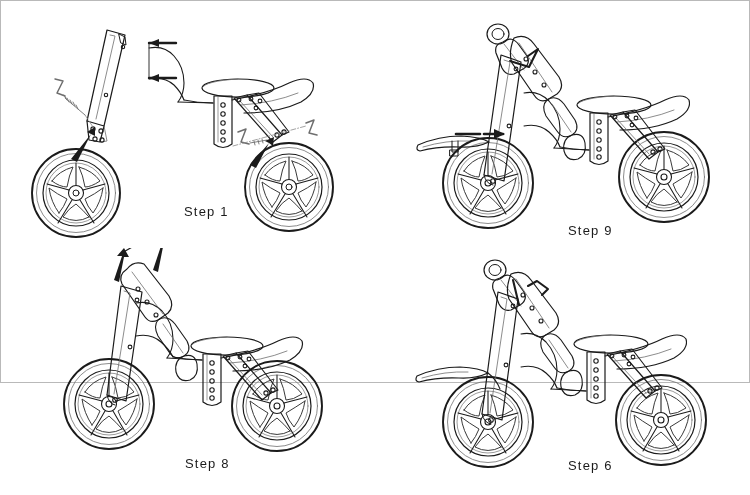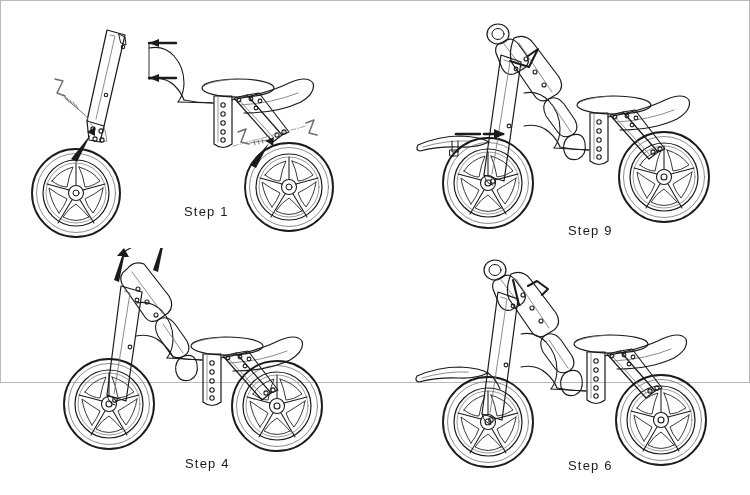--- a/index.html
+++ b/index.html
@@ -536,17 +536,17 @@
         <g>
           <path d="M41 128 Q62 119 84 119 Q104 120 112 125 Q99 131 83 130 Q62 129 43 134 Q38 133 41 128Z" stroke-width="1.2"></path>
           <path d="M46 130 Q69 123 92 124" stroke="#6e6e6e" stroke-width="0.8"></path>
           <path d="M112 125 Q120 131 124 141" stroke-width="1.1"></path>
         </g>
       </g>
     </svg>
   </div>
 
   <div class="step-label" id="lbl1">Step  1</div>
-  <div class="step-label" id="lbl2">Step  4</div>
+  <div class="step-label" id="lbl2">Step  8</div>
   <div class="step-label" id="lbl3">Step  9</div>
   <div class="step-label" id="lbl4">Step  6</div>
 
 </div>
 
 </body></html>

